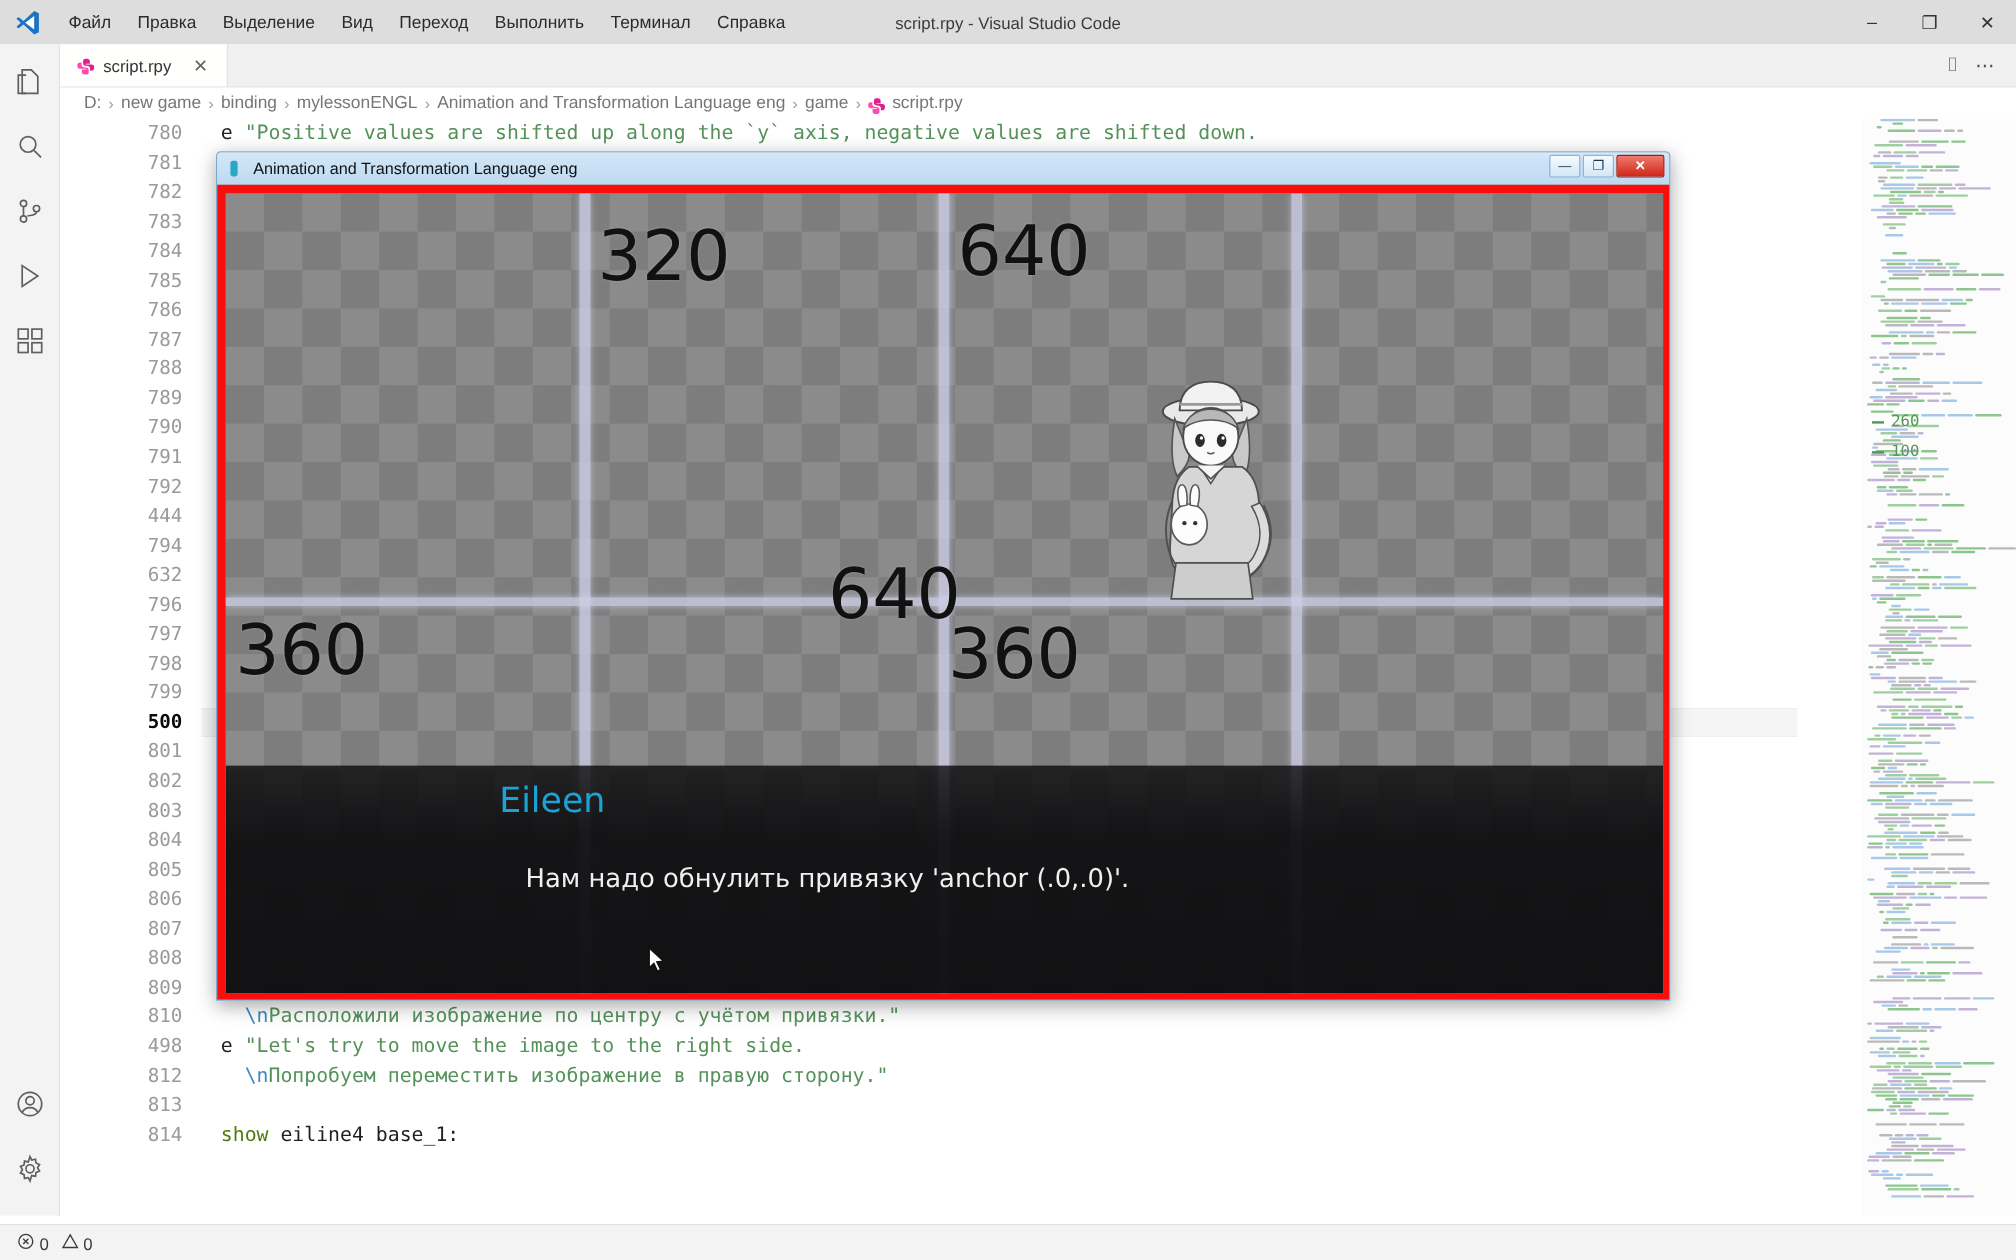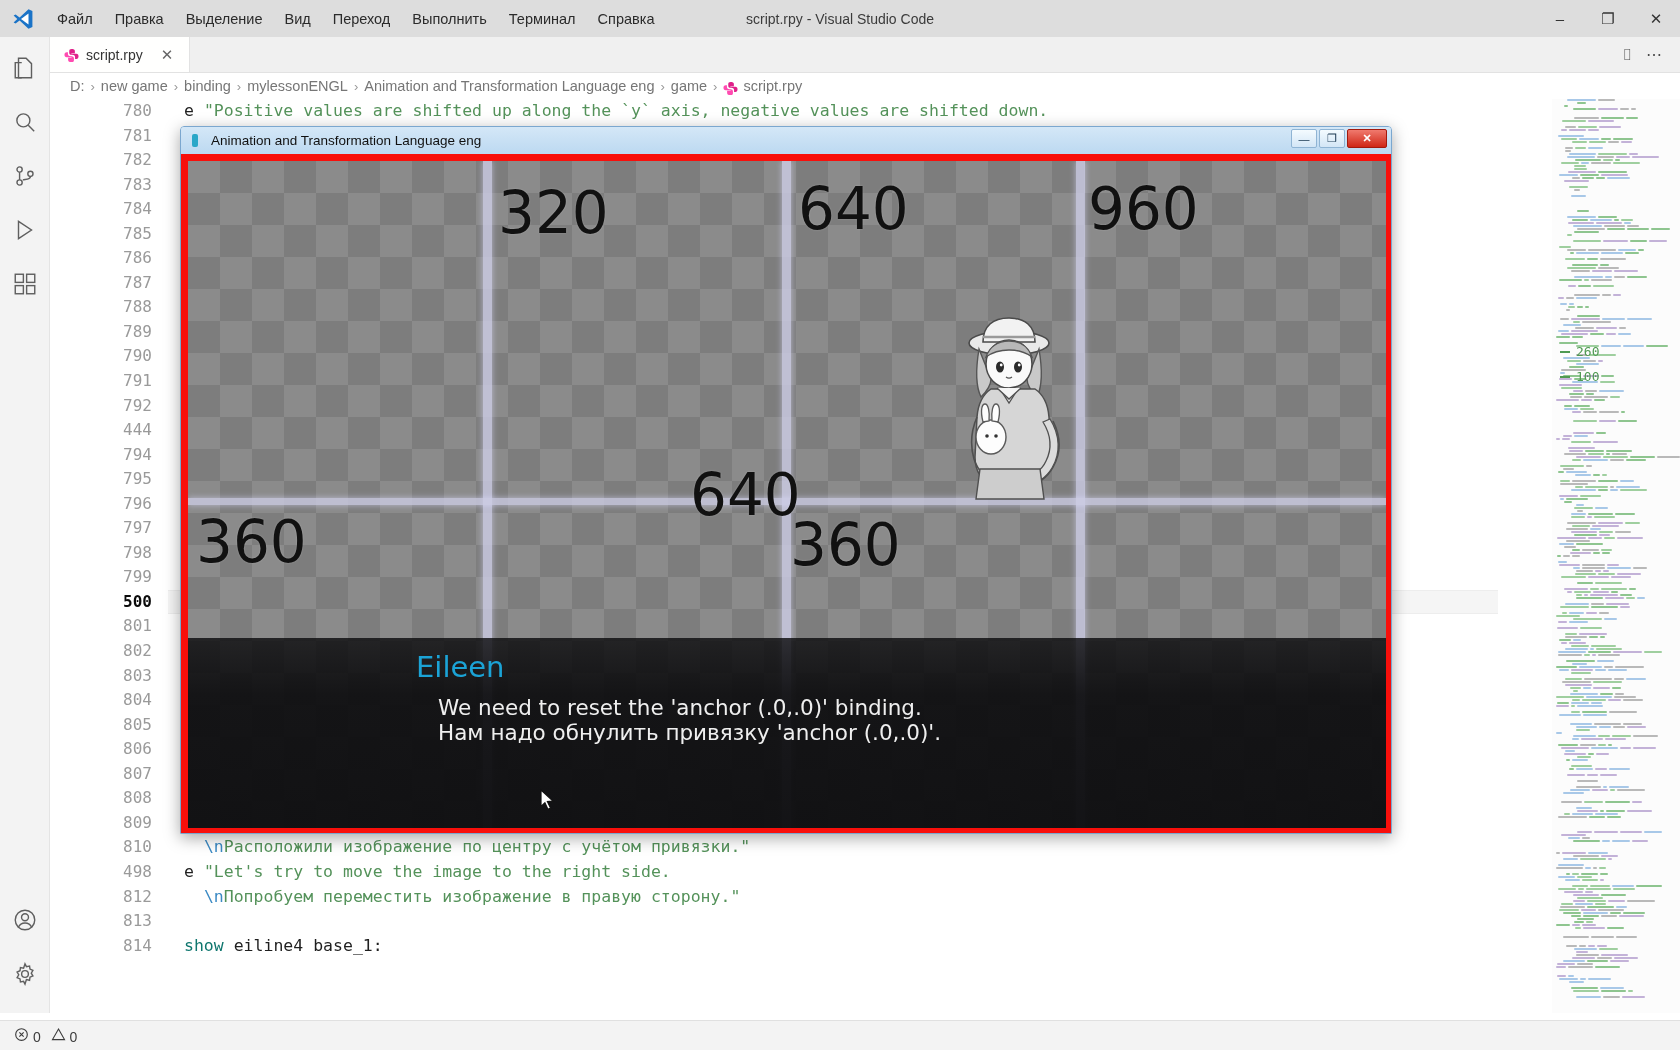--- a/index.html
+++ b/index.html
@@ -109,21 +109,21 @@
   .codearea {
     position: absolute; left: 118px; top: 0; width: 1330px; height: 914px;
     font-family: "DejaVu Sans Mono", monospace;
     font-size: 16.5px;
     white-space: pre;
   }
   .cline { height: 24.55px; line-height: 24.55px; padding-left: 16px; }
   .cline.hl { background: #f5f5f5; border-top: 1px solid #ededed; border-bottom: 1px solid #ededed; }
   .t-str { color: #54925a; }
   .t-esc { color: #3b8ac4; }
-  .t-kw  { color: #0f766e; }
+  .t-kw  { color: #4d7c0f; }
   .t-plain { color: #1f1f1f; }
 
   
   .minimap {
     position: absolute; right: 0; top: 99px; width: 128px; height: 914px;
     background: #fcfcfc; overflow: hidden;
   }
   .mm-row { height: 3px; display: flex; gap: 2px; padding-left: 4px; }
   .mm-tick { height: 2px; border-radius: 1px; }
   .mm-indicators {
@@ -372,21 +372,21 @@
         <div class="gline">785</div>
         <div class="gline">786</div>
         <div class="gline">787</div>
         <div class="gline">788</div>
         <div class="gline">789</div>
         <div class="gline">790</div>
         <div class="gline">791</div>
         <div class="gline">792</div>
         <div class="gline">444</div>
         <div class="gline">794</div>
-        <div class="gline">795</div>
+        <div class="gline">632</div>
         <div class="gline">796</div>
         <div class="gline">797</div>
         <div class="gline">798</div>
         <div class="gline">799</div>
         <div class="gline active">500</div>
         <div class="gline">801</div>
         <div class="gline">802</div>
         <div class="gline">803</div>
         <div class="gline">804</div>
         <div class="gline">805</div>
@@ -1536,21 +1536,20 @@
     <div class="gw-body">
       <div class="gw-canvas"></div>
 
       <div class="gridline-v" style="left:295px;"></div>
       <div class="gridline-v" style="left:594px;"></div>
       <div class="gridline-v" style="left:888px;"></div>
       <div class="gridline-h" style="top:337px;"></div>
 
       <div class="grid-label" style="left:310px;  top:18px;">320</div>
       <div class="grid-label" style="left:610px;  top:14px;">640</div>
-      <div class="grid-label" style="left:900px;  top:14px;">960</div>
       <div class="grid-label" style="left:502px;  top:300px;">640</div>
       <div class="grid-label" style="left:8px;    top:347px;">360</div>
       <div class="grid-label" style="left:602px;  top:350px;">360</div>
 
       <div class="sprite">
         <svg width="124" height="210" viewBox="0 0 124 210">
 
           <ellipse cx="56" cy="34" rx="40" ry="12" fill="#e9e9e9" stroke="#4a4a4a" stroke-width="1.6"></ellipse>
           <path d="M30 33c0-16 10-24 26-24s26 8 26 24z" fill="#f2f2f2" stroke="#4a4a4a" stroke-width="1.6"></path>
           <path d="M30 28h52" stroke="#9a9a9a" stroke-width="2.4" fill="none"></path>
@@ -1582,21 +1581,20 @@
           <path d="M45 113c3-12 1-18-2-18s-5 7-4 17z" fill="#fdfdfd" stroke="#5a5a5a" stroke-width="1.3"></path>
           <circle cx="34" cy="127" r="1.8" fill="#333"></circle>
           <circle cx="43" cy="127" r="1.8" fill="#333"></circle>
 
           <path d="M27 160h60l4 30H23z" fill="#cdcdcd" stroke="#4f4f4f" stroke-width="1.4"></path>
         </svg>
       </div>
 
       <div class="dialogue">
         <div class="dlg-name">Eileen</div>
-        <div class="dlg-line l1">We need to reset the 'anchor (.0,.0)' binding.</div>
         <div class="dlg-line l2">Нам надо обнулить привязку 'anchor (.0,.0)'.</div>
       </div>
 
       <div class="cursor-arrow">
         <svg width="16" height="22" viewBox="0 0 16 22">
           <path d="M1 1l12 11-5.6.6 3.1 6.4-2.6 1.2-3-6.4L1 17.5z" fill="#fff" stroke="#111" stroke-width="1.2"></path>
         </svg>
       </div>
     </div>
   </div>

